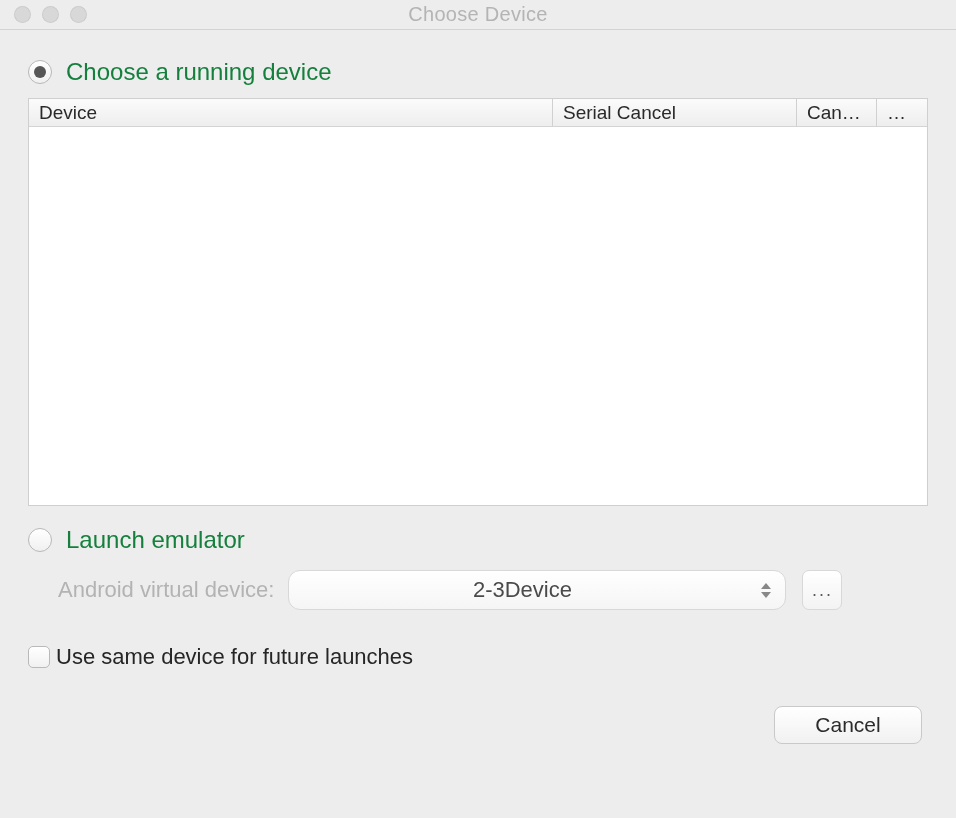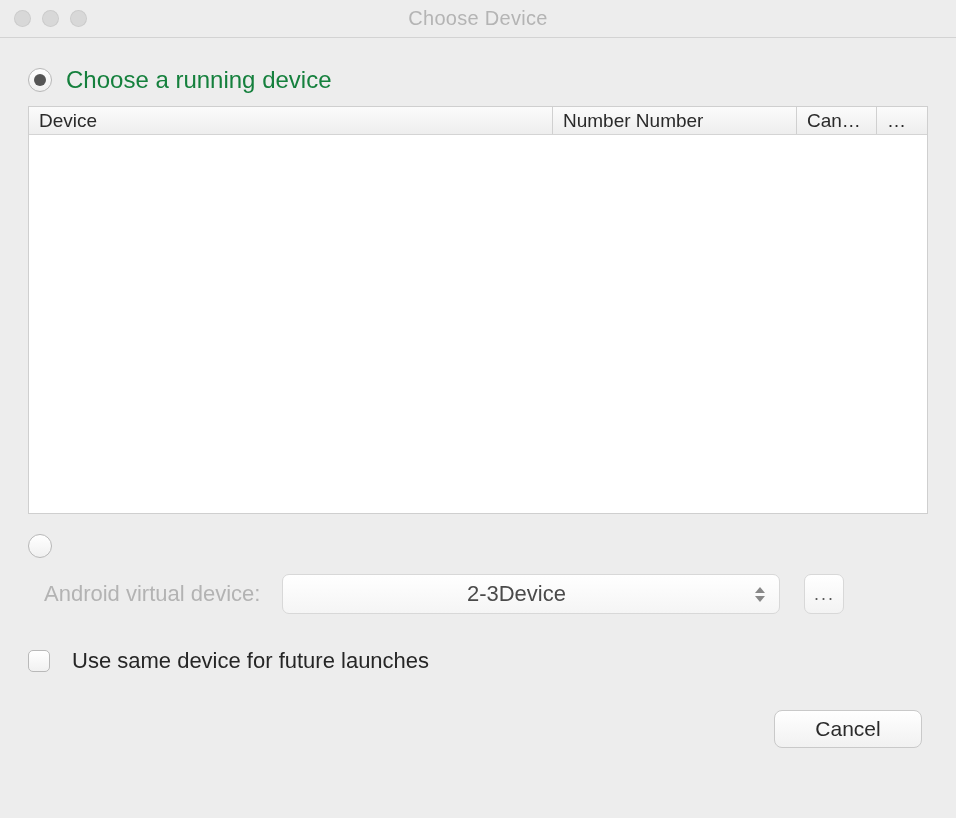--- a/index.html
+++ b/index.html
@@ -6,21 +6,21 @@
     html, body { width: 956px; height: 818px; overflow: hidden; }
     body {
       font-family: "Helvetica Neue", "Lucida Grande", Arial, sans-serif;
       background: #ededed;
       color: #222;
       font-size: 19px;
     }
 
     
     .titlebar {
-      height: 38px;
+      height: 30px;
       display: flex;
       align-items: center;
       position: relative;
       background: #ededed;
       border-bottom: 1px solid #d3d3d3;
     }
     .traffic-lights {
       display: flex;
       gap: 11px;
       padding-left: 14px;
@@ -100,33 +100,33 @@
     .col-state  { flex: 0 0 80px; }
     .col-more   { flex: 1 1 auto; border-right: none; }
     .tbody { flex: 1; background: #fff; }
 
     
     .section-launch { margin-top: 20px; }
 
     .avd-row {
       display: flex;
       align-items: center;
-      gap: 14px;
-      margin: 16px 0 0 16px;
+      gap: 6px;
+      margin: 16px 0 0 30px;
     }
     .avd-label {
       font-size: 22px;
       color: #b3b3b3;
       margin-right: 8px;
     }
     .select {
       flex: 0 0 498px;
       height: 40px;
       border: 1px solid #d8d8d8;
-      border-radius: 7px;
+      border-radius: 12px;
       background: linear-gradient(#ffffff,#f5f5f5);
       display: flex;
       align-items: center;
       justify-content: space-between;
       padding: 0 8px 0 0;
       color: #4a4a4a;
       font-size: 22px;
       cursor: default;
     }
     .select-text { flex:1; text-align:center; }
@@ -147,21 +147,21 @@
       border-radius: 7px;
       background: linear-gradient(#ffffff,#f3f3f3);
       display:flex; align-items:center; justify-content:center;
       color:#5a5a5a; font-size:18px; letter-spacing: 2px;
       cursor: pointer;
       margin-left: 10px;
     }
 
     
     .check-row {
-      display:flex; align-items:center; gap:22px;
+      display:flex; align-items:center; gap:6px;
       margin-top: 34px;
     }
     .checkbox {
       width:22px;height:22px;border:1px solid #b9b9b9;border-radius:5px;
       background: linear-gradient(#fff,#f1f1f1);
       cursor:pointer;
     }
     .check-label { font-size: 22px; color:#262626; }
 
     
@@ -201,30 +201,31 @@
 <div class="content">
 
   <div class="radio-row">
     <div class="radio checked"></div>
     <div class="radio-label">Choose a running device</div>
   </div>
 
   <div class="table-wrap">
     <div class="thead">
       <div class="th col-device">Device</div>
-      <div class="th col-serial">Number Number</div>
+      <div class="th col-serial">Serial Cancel</div>
       <div class="th col-state">Cancel</div>
       <div class="th col-more">…</div>
     </div>
     <div class="tbody"></div>
   </div>
 
   <div class="section-launch">
     <div class="radio-row">
       <div class="radio"></div>
+      <div class="radio-label">Launch emulator</div>
     </div>
 
     <div class="avd-row">
       <div class="avd-label">Android virtual device:</div>
       <div class="select">
         <div class="select-text">2-3Device</div>
         <div class="select-stepper">
           <div class="tri-up"></div>
           <div class="tri-down"></div>
         </div>

